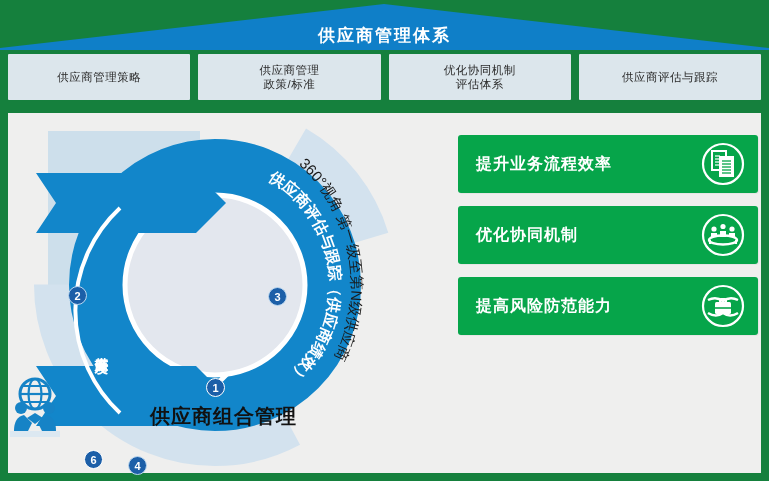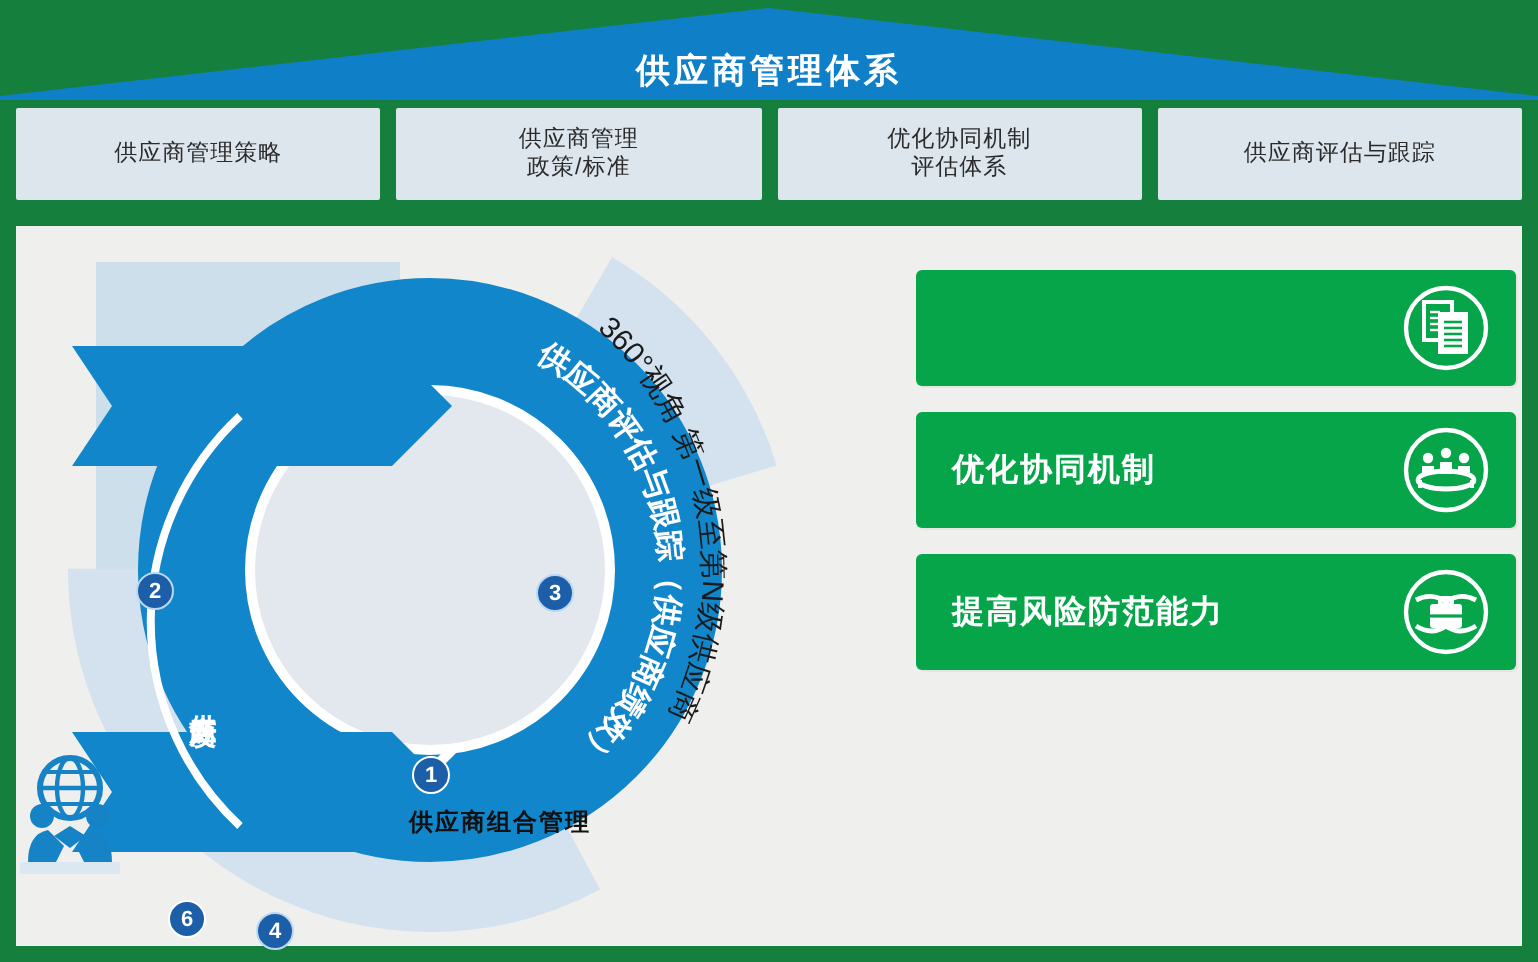--- a/index.html
+++ b/index.html
@@ -54,22 +54,22 @@
   .lbl-risk{
     left:62px;top:264px;font-size:13.5px;letter-spacing:0px;color:#111111;
     writing-mode:vertical-rl;text-orientation:upright;font-weight:bold;
     line-height:17px;
   }
 
   
   .arc-text{position:absolute;pointer-events:none;}
 
   .center-label{
-    position:absolute;left:150px;top:290px;width:200px;text-align:center;
-    color:#111111;font-size:12px;font-weight:bold;letter-spacing:1px;
+    position:absolute;left:150px;top:290px;width:200px;text-align:left;
+    color:#111111;font-size:20px;font-weight:bold;letter-spacing:1px;
   }
 
   .num{
     position:absolute;width:19px;height:19px;border-radius:50%;
     background:#1c5fa8;color:#ffffff;font-size:11px;font-weight:bold;
     display:flex;align-items:center;justify-content:center;
     border:1.5px solid #ffffff;box-sizing:border-box;
   }
   .num.hollow{background:transparent;border:1.5px solid #cfe3f4;color:#ffffff;}
 
@@ -200,20 +200,21 @@
         <circle cx="41" cy="33" r="6"></circle>
         <path d="M19 43 l8-5 8 5 -8 6 z"></path>
       </g>
       <rect x="2" y="56" width="50" height="6" fill="#cfe3f4" opacity=".6"></rect>
     </svg>
   </div>
 
   <div class="benefits">
 
     <div class="bar">
+      <span class="bar-text">提升业务流程效率</span>
       <svg class="bar-icon" viewBox="0 0 46 46">
         <circle cx="23" cy="23" r="20" fill="none" stroke="#ffffff" stroke-width="2.2"></circle>
         <rect x="12" y="10" width="14" height="19" fill="none" stroke="#ffffff" stroke-width="2"></rect>
         <rect x="19" y="15" width="15" height="21" fill="#ffffff"></rect>
         <g stroke="#06a54a" stroke-width="1.3">
           <line x1="22" y1="20" x2="31" y2="20"></line>
           <line x1="22" y1="23" x2="31" y2="23"></line>
           <line x1="22" y1="26" x2="31" y2="26"></line>
           <line x1="22" y1="29" x2="31" y2="29"></line>
           <line x1="22" y1="32" x2="31" y2="32"></line>

